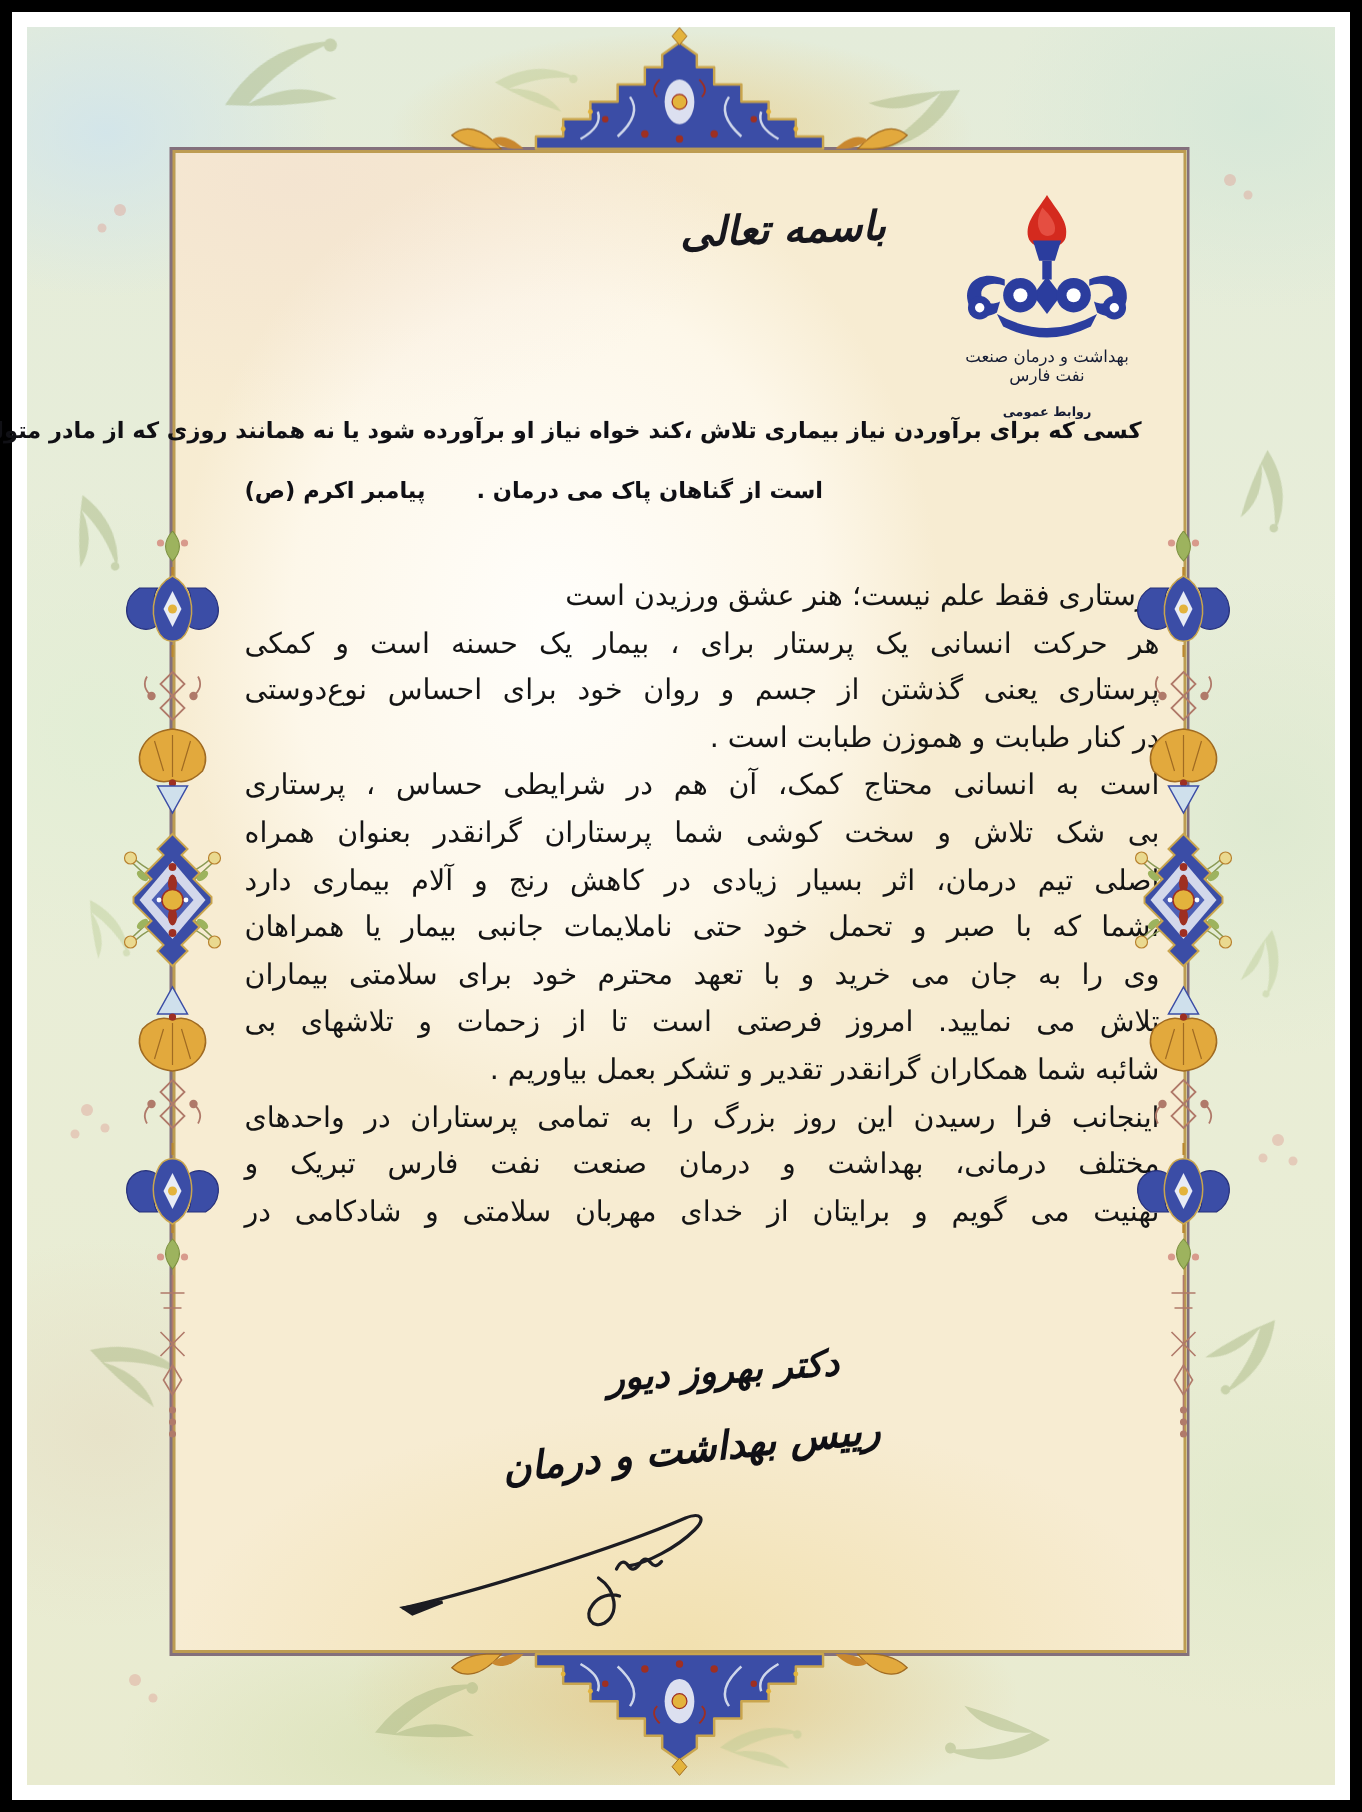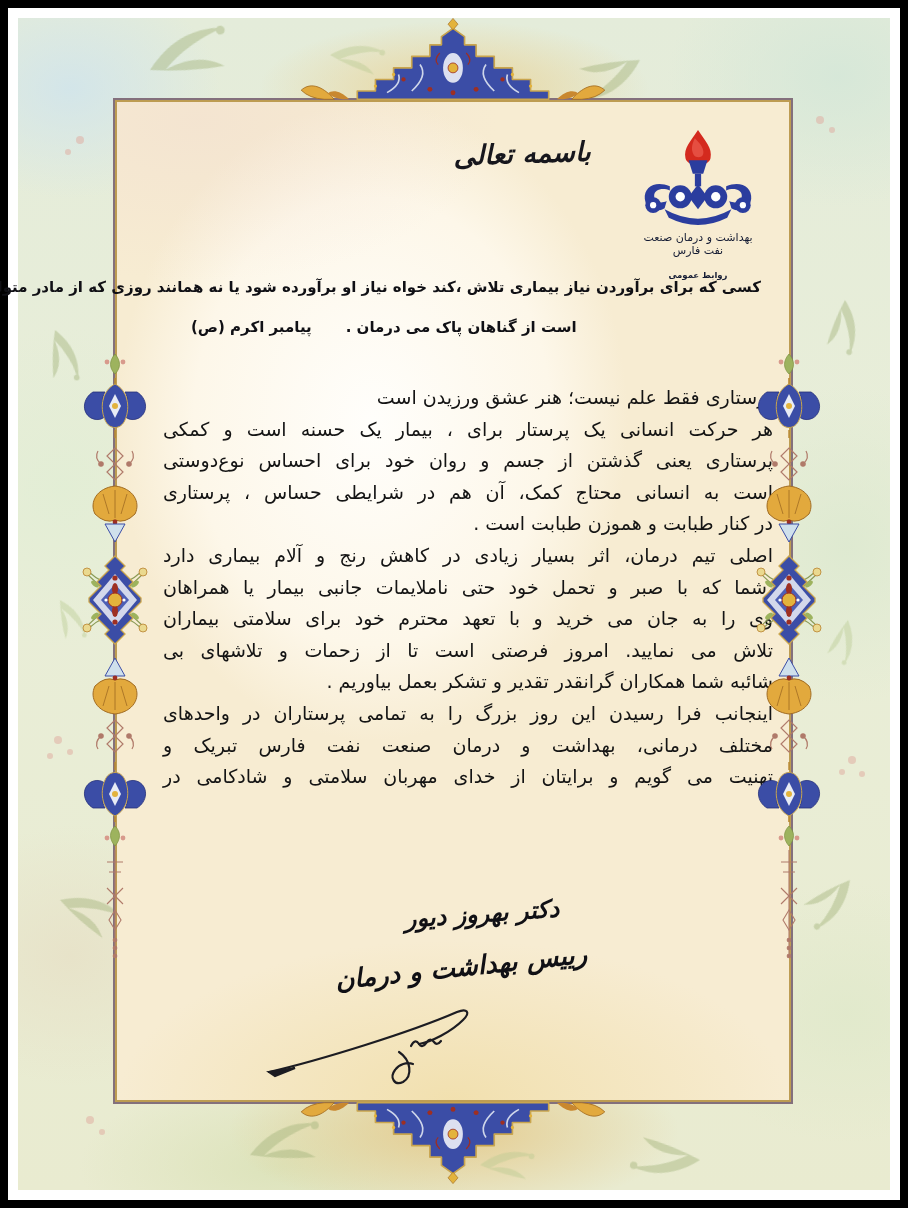--- a/index.html
+++ b/index.html
@@ -27,21 +27,21 @@
   .rtl{direction:rtl;unicode-bidi:plaintext;}
   .basmala{position:absolute;top:36px;left:300px;width:210px;text-align:center;
     font-size:27px;font-weight:700;font-style:italic;color:#17171d;transform:rotate(-2deg);}
   .logo{position:absolute;top:28px;left:518px;width:126px;text-align:center;}
   .logo-text1{font-size:11px;font-weight:400;color:#141b33;margin-top:1px;}
   .logo-text2{font-size:8.5px;font-weight:700;color:#141b33;margin-top:13px;}
   .hadith{position:absolute;top:166px;left:46px;right:28px;color:#101015;
     font-weight:700;font-size:15px;line-height:38px;}
   .hadith .h1{text-align:justify;text-align-last:justify;white-space:nowrap;}
   .hadith .h2{text-align:left;margin-top:2px;}
-  .hadith .attr{margin-right:34px;margin-left:28px;}
+  .hadith .attr{margin-right:34px;}
   .bodytext{position:absolute;top:280px;left:46px;right:16px;
     font-size:19px;line-height:31.6px;color:#141414;}
   .bodytext .bl{text-align:justify;text-align-last:justify;}
   .bodytext .bl.end{text-align:right;text-align-last:right;}
   .sig-name{position:absolute;top:798px;left:250px;width:230px;text-align:center;
     font-size:24px;font-weight:700;font-style:italic;color:#101015;transform:rotate(-4deg);}
   .sig-title{position:absolute;top:850px;left:214px;width:260px;text-align:center;
     font-size:26px;font-weight:700;font-style:italic;color:#101015;transform:rotate(-6deg);}
   .sig-mark{position:absolute;top:888px;left:144px;}
   .chain{position:absolute;top:354px;width:72px;height:650px;}
@@ -221,22 +221,23 @@
       <div class="h1">کسی که برای برآوردن نیاز بیماری تلاش ،کند خواه نیاز او برآورده شود یا نه همانند روزی که از مادر متولد شده</div>
       <div class="h2">
         <span>است از گناهان پاک می درمان .</span><span class="attr">پیامبر اکرم (ص)</span>
       </div>
     </div>
 
     <div class="bodytext rtl">
         <div class="bl end">پرستاری فقط علم نیست؛ هنر عشق ورزیدن است</div>
         <div class="bl">هر حرکت انسانی یک پرستار برای ، بیمار یک حسنه است و کمکی</div>
         <div class="bl">پرستاری یعنی گذشتن از جسم و روان خود برای احساس نوع‌دوستی</div>
+        <div class="bl end">در کنار طبابت و هموزن طبابت است .</div>
         <div class="bl">است به انسانی محتاج کمک، آن هم در شرایطی حساس ، پرستاری</div>
-        <div class="bl end">در کنار طبابت و هموزن طبابت است .</div>
+        <div class="bl">بی شک تلاش و سخت کوشی شما پرستاران گرانقدر بعنوان همراه</div>
         <div class="bl">اصلی تیم درمان، اثر بسیار زیادی در کاهش رنج و آلام بیماری دارد</div>
         <div class="bl">،شما که با صبر و تحمل خود حتی ناملایمات جانبی بیمار یا همراهان</div>
         <div class="bl">وی را به جان می خرید و با تعهد محترم خود برای سلامتی بیماران</div>
         <div class="bl">تلاش می نمایید. امروز فرصتی است تا از زحمات و تلاشهای بی</div>
         <div class="bl end">شائبه شما همکاران گرانقدر تقدیر و تشکر بعمل بیاوریم .</div>
         <div class="bl">اینجانب فرا رسیدن این روز بزرگ را به تمامی پرستاران در واحدهای</div>
         <div class="bl">مختلف درمانی، بهداشت و درمان صنعت نفت فارس تبریک و</div>
         <div class="bl">تهنیت می گویم و برایتان از خدای مهربان سلامتی و شادکامی در</div>
       </div>
 

